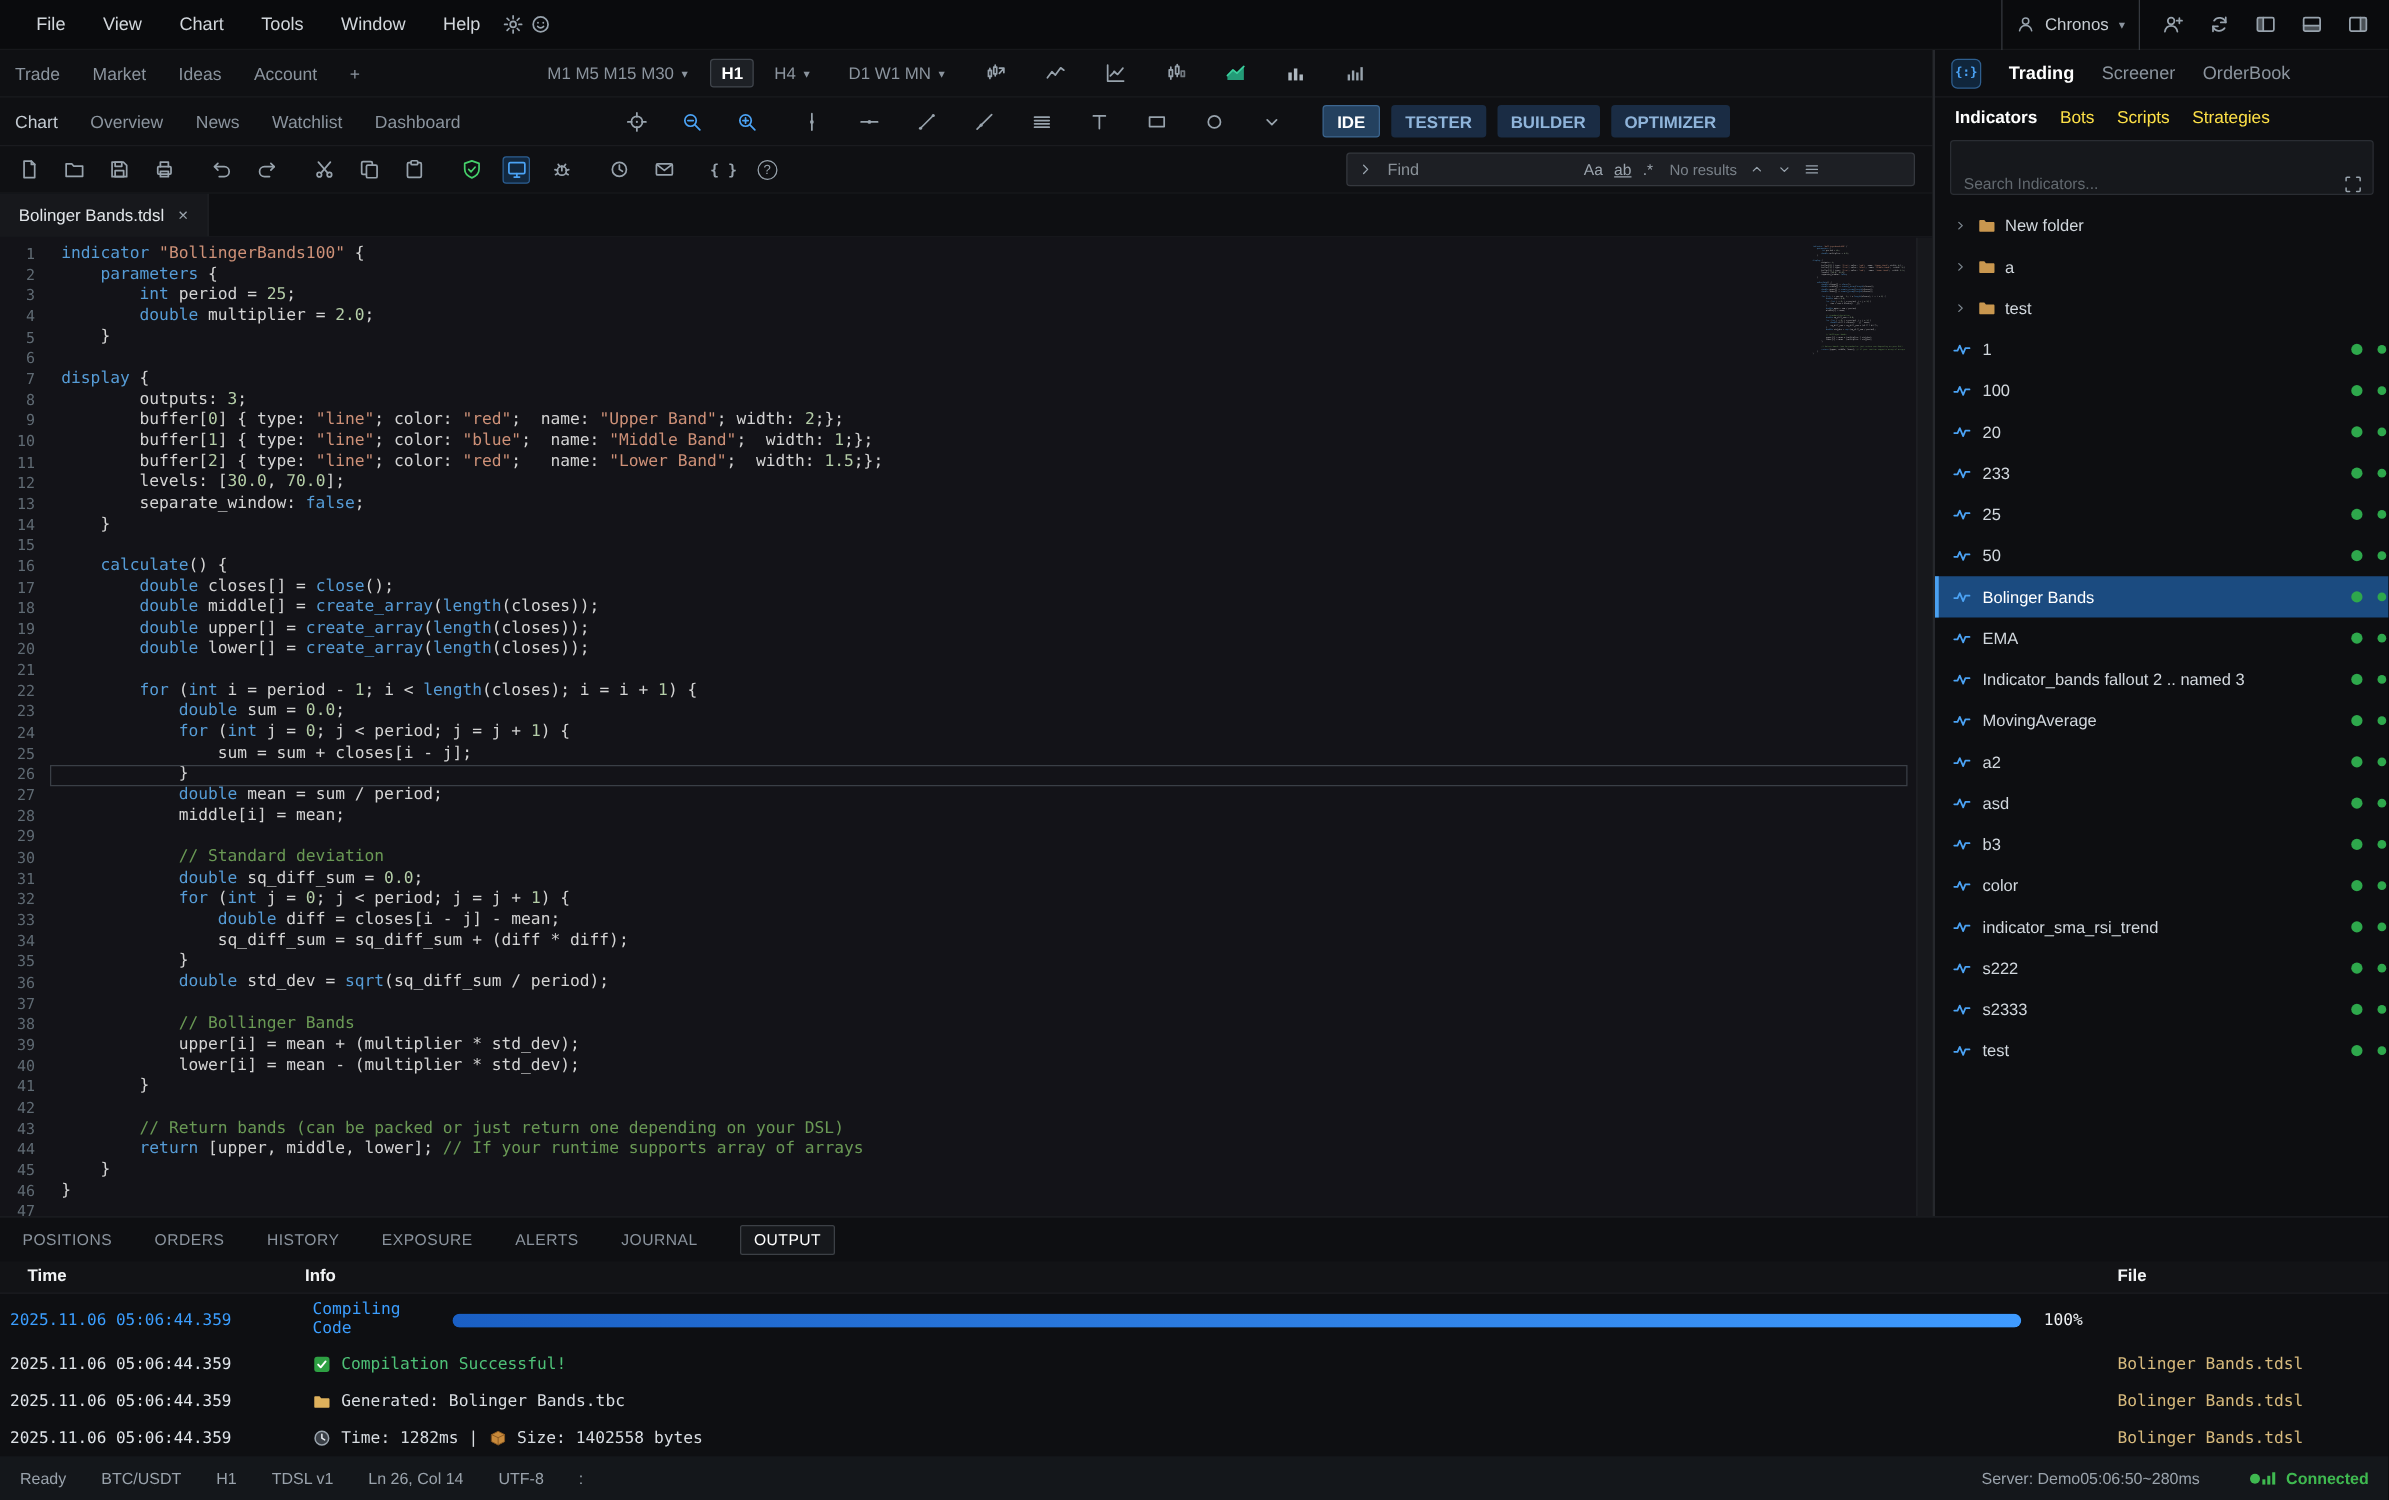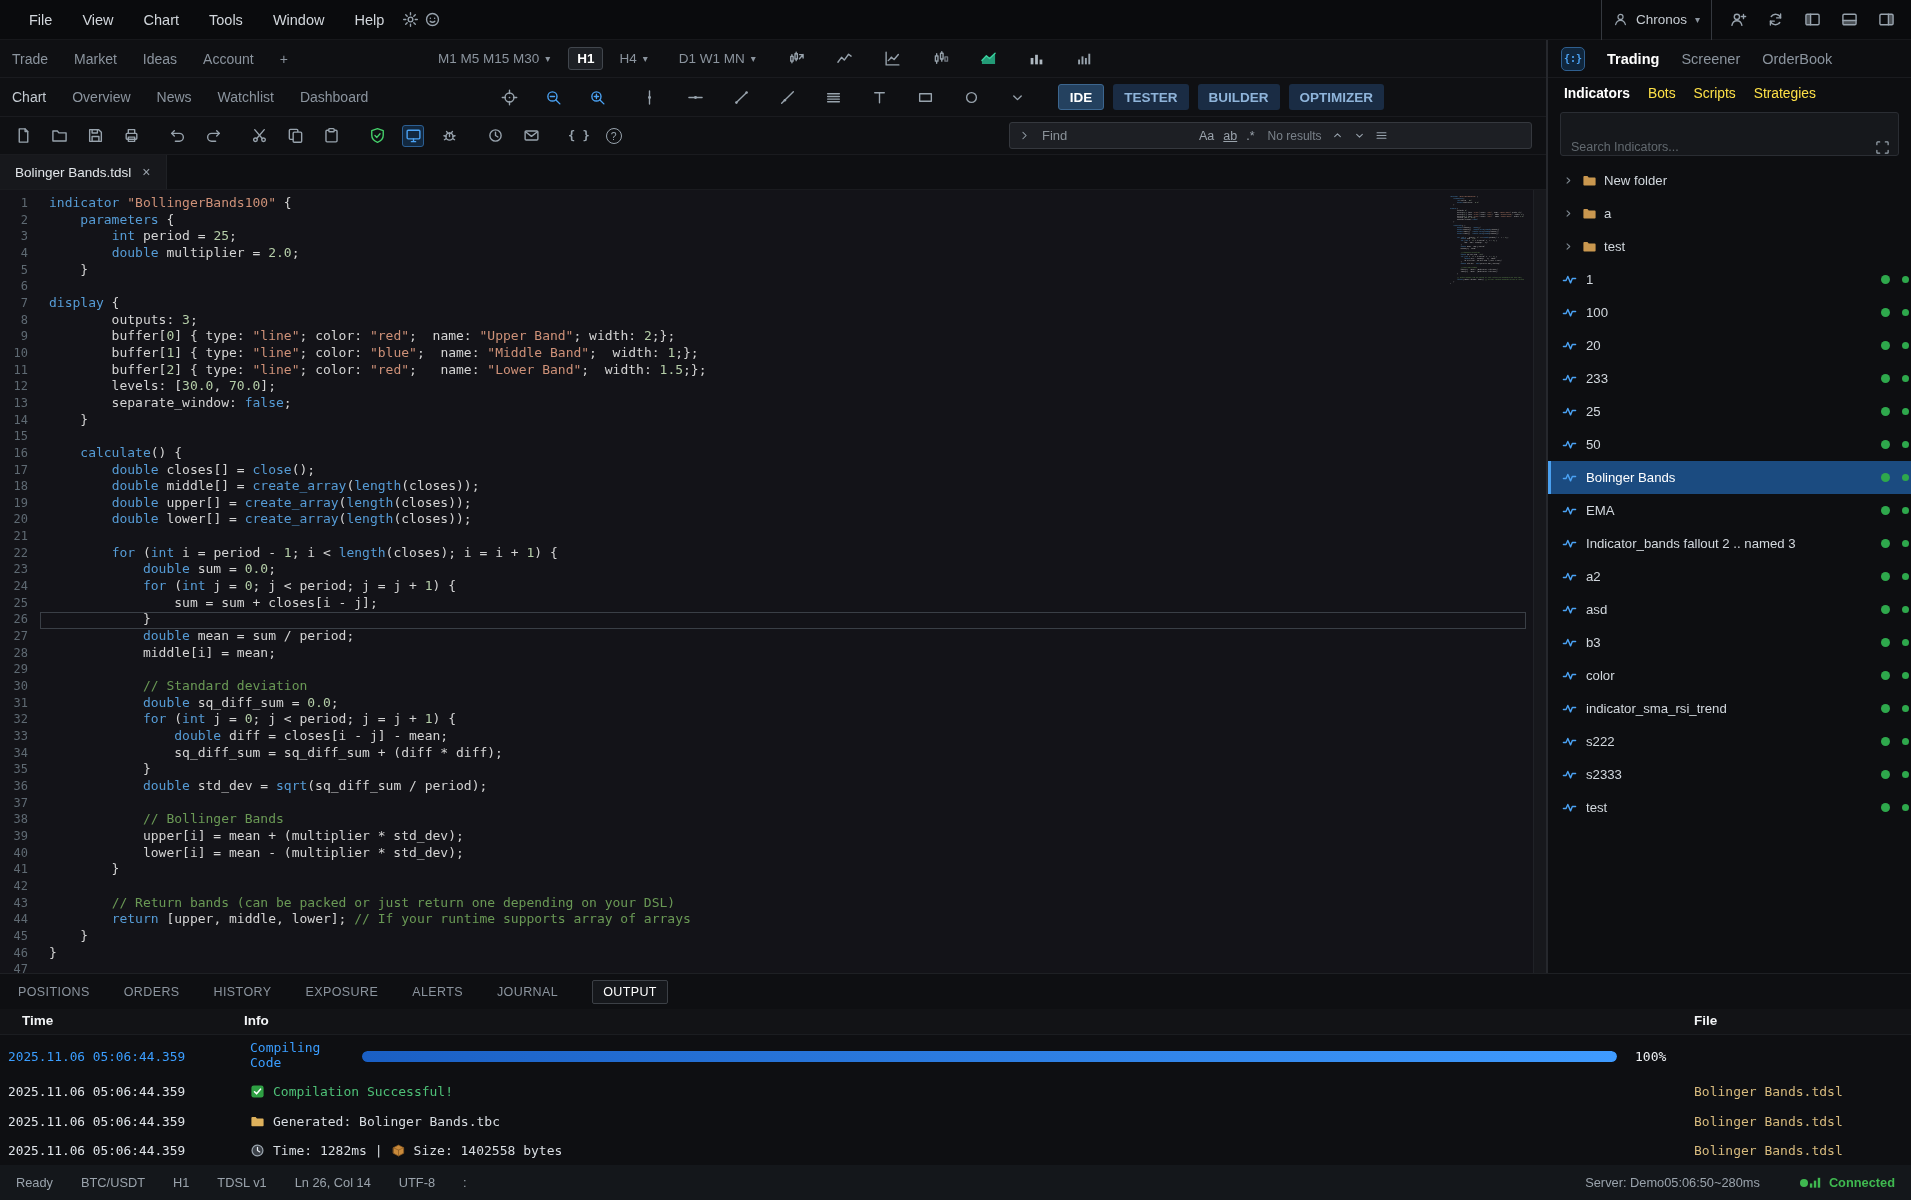--- a/index.html
+++ b/index.html
@@ -36,21 +36,21 @@
 #tb3-zoom{margin-left:130px;gap:22px}
 #tb3-draw{margin-left:30px;gap:24px}
 #modes{margin-left:auto;margin-right:150px;display:flex;gap:9px;align-items:center}
 .mode{height:26px;display:flex;align-items:center;padding:0 11px;border-radius:3px;background:#1a2c44;color:#8fb4da;font-size:13.5px;font-weight:600}
 .mode.active{background:#24415f;color:#fff;border:1px solid #3c668f}
 #ed-tools{display:flex;align-items:center}
 .grp{display:flex;gap:14px;margin-right:24px;align-items:center}
 .tool-active{background:#12283f;border:1px solid #2c5f93;border-radius:3px}
 .glyph-btn{font:600 12px "DejaVu Sans Mono",monospace;color:#98a3ad;width:auto;padding:0 2px}
 .help-btn{border:1.3px solid #98a3ad;border-radius:50%;width:16px;height:16px;font-size:10.5px;display:inline-flex;align-items:center;justify-content:center;color:#98a3ad}
-.find{margin-left:auto;width:523px;height:27px;background:#1d1f24;border:1px solid #35383e;border-radius:3px;display:flex;align-items:center;gap:9px;padding:0 8px;margin-right:2px}
+.find{margin-left:auto;width:455px;height:27px;background:#1d1f24;border:1px solid #35383e;border-radius:3px;display:flex;align-items:center;gap:9px;padding:0 8px;margin-right:2px}
 .find-input{width:150px;background:none;border:none;outline:none;font-size:13px;color:#c5cbd1;font-family:inherit}
 .find-input::placeholder{color:#8a9299}
 .find-toggle{font-size:12.5px;color:#9aa3ac}
 .find-toggle.word{text-decoration:underline}
 .find-results{font-size:12px;color:#7a828a;margin-left:4px;white-space:nowrap}
 
 .tabbar{height:35px;background:#0e0f12;display:flex;border-bottom:1px solid #1a1b1f;flex:none}
 .ed-tab{display:flex;align-items:center;gap:11px;background:#17181c;padding:0 15px;font-size:13.5px;color:#e2e6ea;border-right:1px solid #1f2125}
 .tab-close{color:#9aa3ac;font-size:14px}
 .editor{position:relative;flex:1;background:#131318;display:flex;overflow:hidden}
@@ -791,20 +791,30 @@
           <span class="ilabel">Indicator_bands fallout 2 .. named 3</span>
           <span class="dot-main"></span>
           <span class="dot-edge"></span>
         </div>
         <div class="trow item-row">
           <i class="ic ic-sm">
             <svg viewBox="0 0 16 16" fill="none" stroke="#98a3ad" stroke-width="1.3" stroke-linecap="round" stroke-linejoin="round">
               <path d="M1.5 9h2.8l1.9-4.2 2.9 6.8 1.9-4.6h3.5" stroke="#4ba3f5" stroke-width="1.5"></path>
             </svg>
           </i>
+          <span class="ilabel">MovingAverage</span>
+          <span class="dot-main"></span>
+          <span class="dot-edge"></span>
+        </div>
+        <div class="trow item-row">
+          <i class="ic ic-sm">
+            <svg viewBox="0 0 16 16" fill="none" stroke="#98a3ad" stroke-width="1.3" stroke-linecap="round" stroke-linejoin="round">
+              <path d="M1.5 9h2.8l1.9-4.2 2.9 6.8 1.9-4.6h3.5" stroke="#4ba3f5" stroke-width="1.5"></path>
+            </svg>
+          </i>
           <span class="ilabel">a2</span>
           <span class="dot-main"></span>
           <span class="dot-edge"></span>
         </div>
         <div class="trow item-row">
           <i class="ic ic-sm">
             <svg viewBox="0 0 16 16" fill="none" stroke="#98a3ad" stroke-width="1.3" stroke-linecap="round" stroke-linejoin="round">
               <path d="M1.5 9h2.8l1.9-4.2 2.9 6.8 1.9-4.6h3.5" stroke="#4ba3f5" stroke-width="1.5"></path>
             </svg>
           </i>

